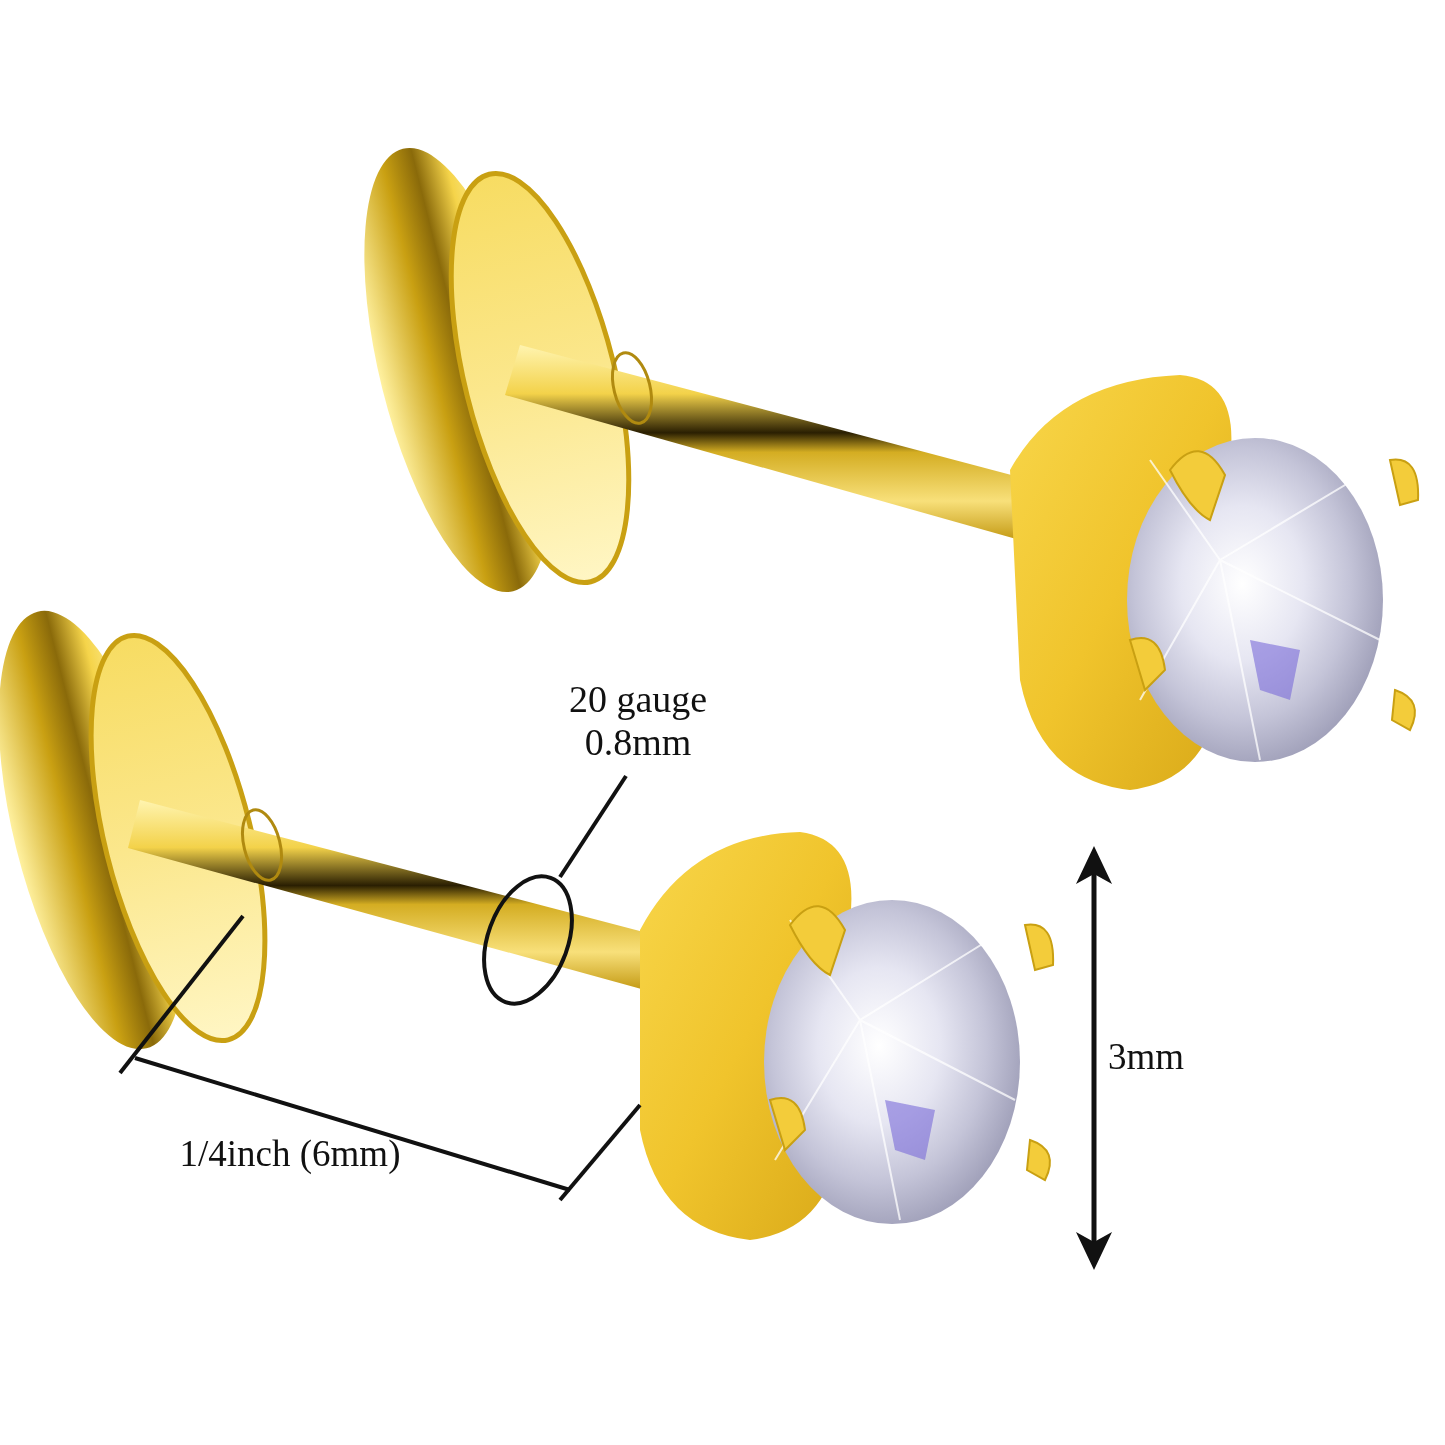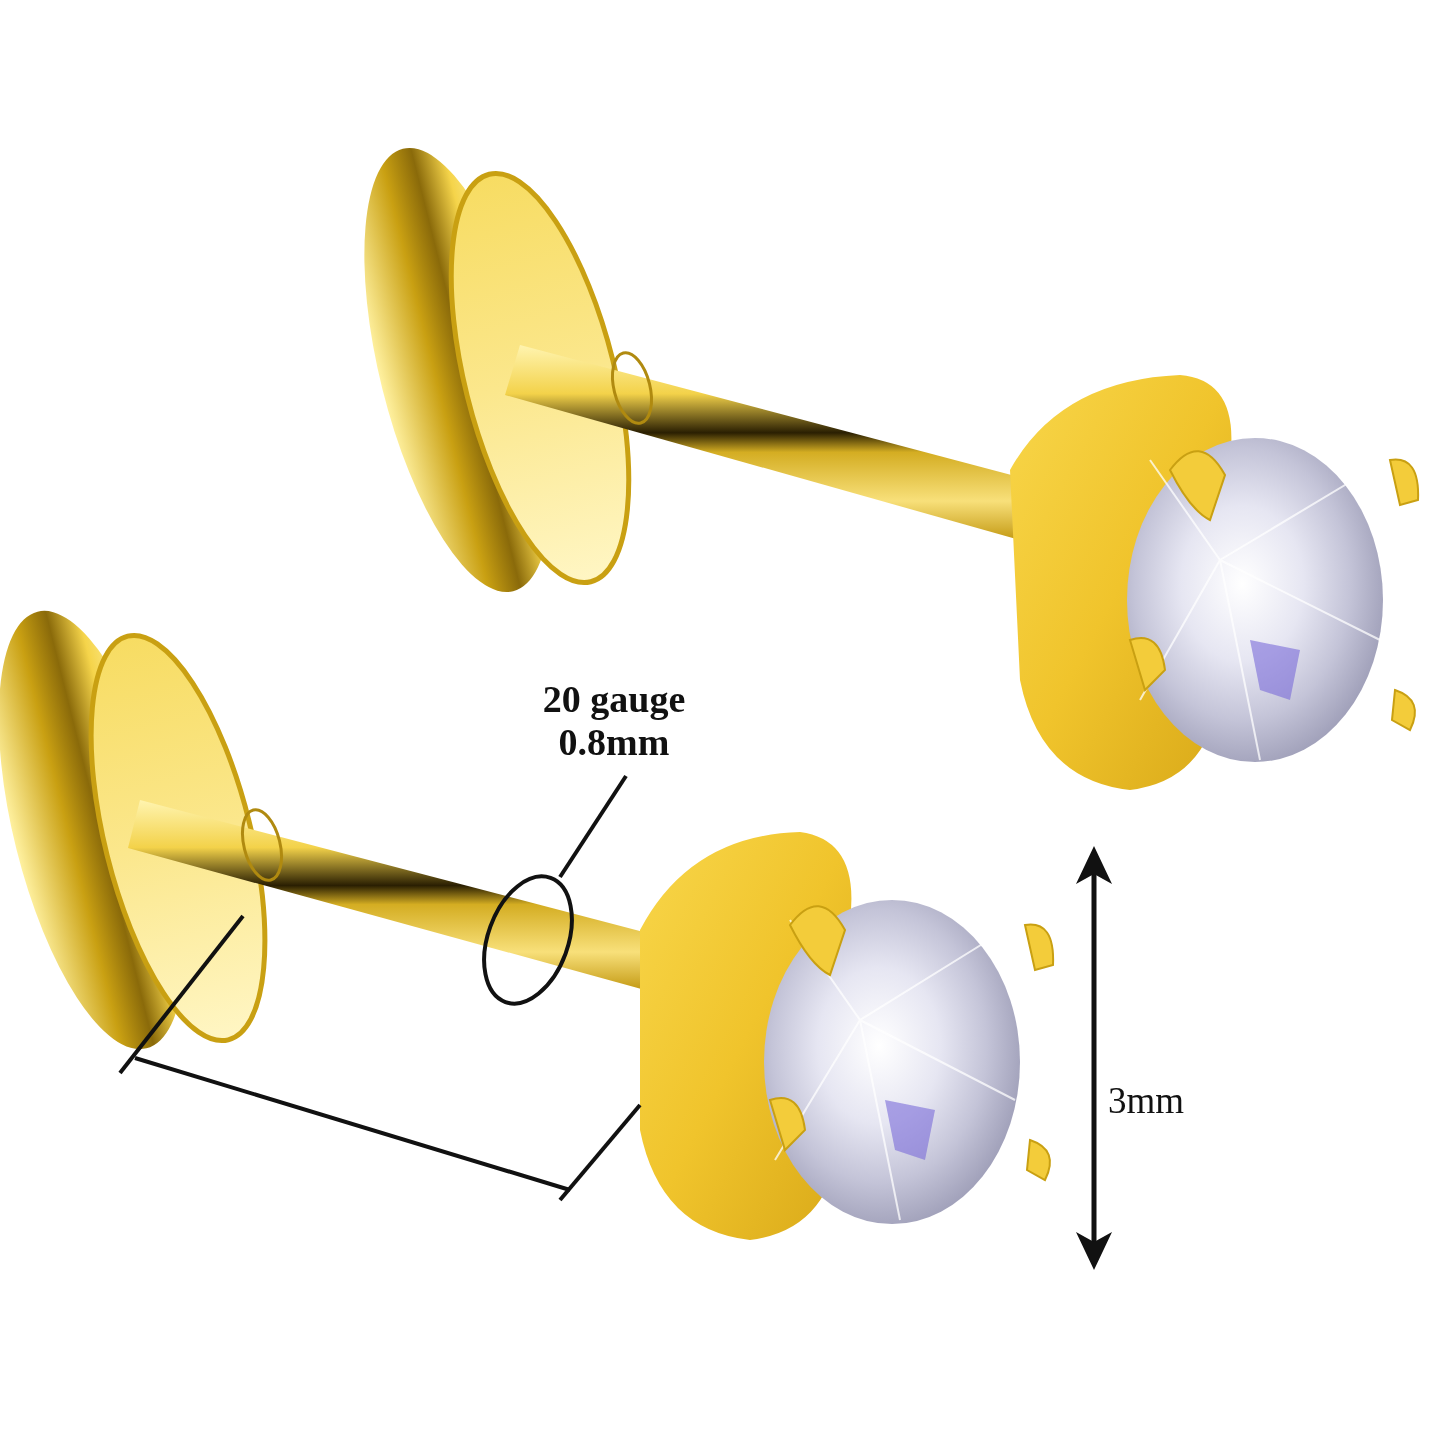--- a/index.html
+++ b/index.html
@@ -12,23 +12,23 @@
     }
     svg.art { position: absolute; left: 0; top: 0; }
     .label {
       position: absolute;
       font-family: "Liberation Serif", "DejaVu Serif", serif;
       color: #111111;
       text-align: center;
       line-height: 1.12;
       white-space: nowrap;
     }
-    .label-gauge { left: 524px; top: 678px; width: 180px; font-size: 38px; font-weight: bold; }
+    .label-gauge { left: 548px; top: 678px; width: 180px; font-size: 38px; }
     .label-length { left: 150px; top: 1133px; width: 280px; font-size: 37px; }
-    .label-height { left: 1108px; top: 1036px; font-size: 37px; text-align: right; margin-top: 44px; }
+    .label-height { left: 1108px; top: 1036px; font-size: 37px; text-align: right; }
   </style>
 </head>
 <body>
 
 <div class="canvas">
   <svg class="art" width="1445" height="1445" viewBox="0 0 1445 1445">
     <defs>
       <linearGradient id="discSide" x1="0" y1="0" x2="1" y2="0">
         <stop offset="0" stop-color="#fff1a0"></stop>
         <stop offset="0.35" stop-color="#c9a012"></stop>
@@ -129,16 +129,17 @@
       <polygon points="1094,1270 1076,1232 1094,1242 1112,1232" fill="#111111"></polygon>
     </g>
   </svg>
 
   <div class="label label-gauge">
     <div>20 gauge</div>
     <div>0.8mm</div>
   </div>
 
   <div class="label label-length">
+    <div>1/4inch (6mm)</div>
   </div>
 
   <div class="label label-height">3mm</div>
 </div>
 
 </body></html>

